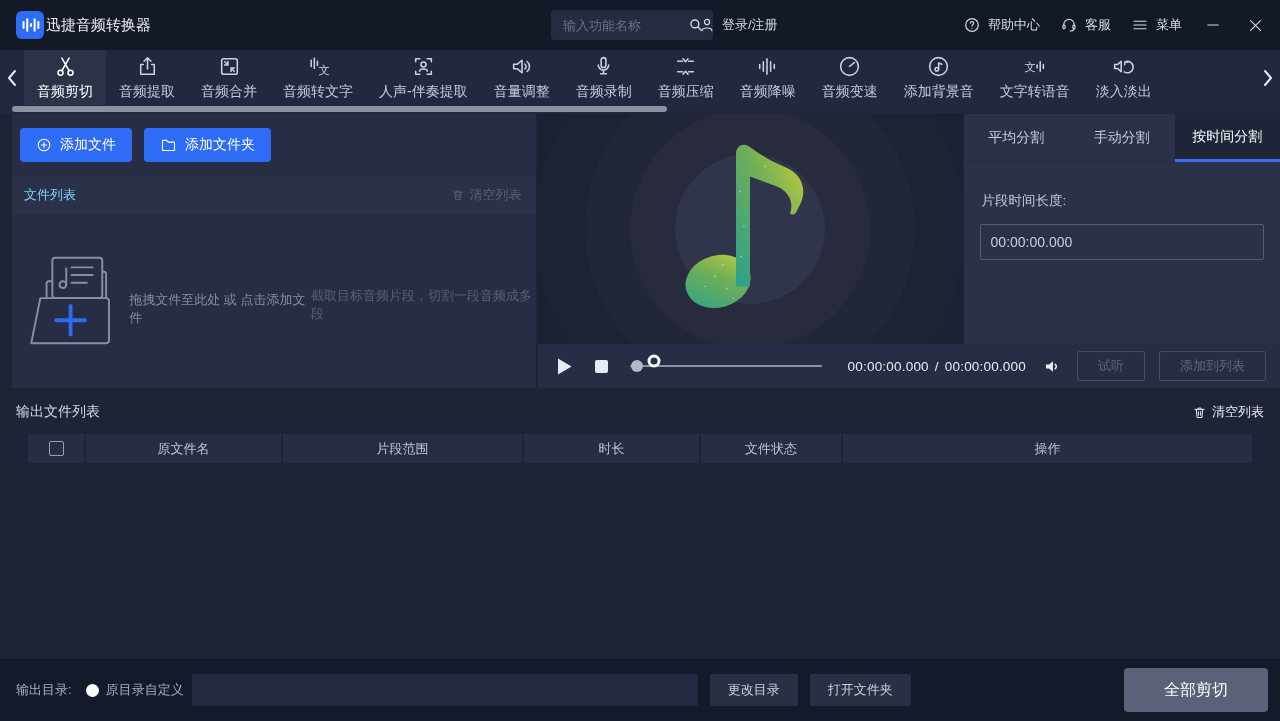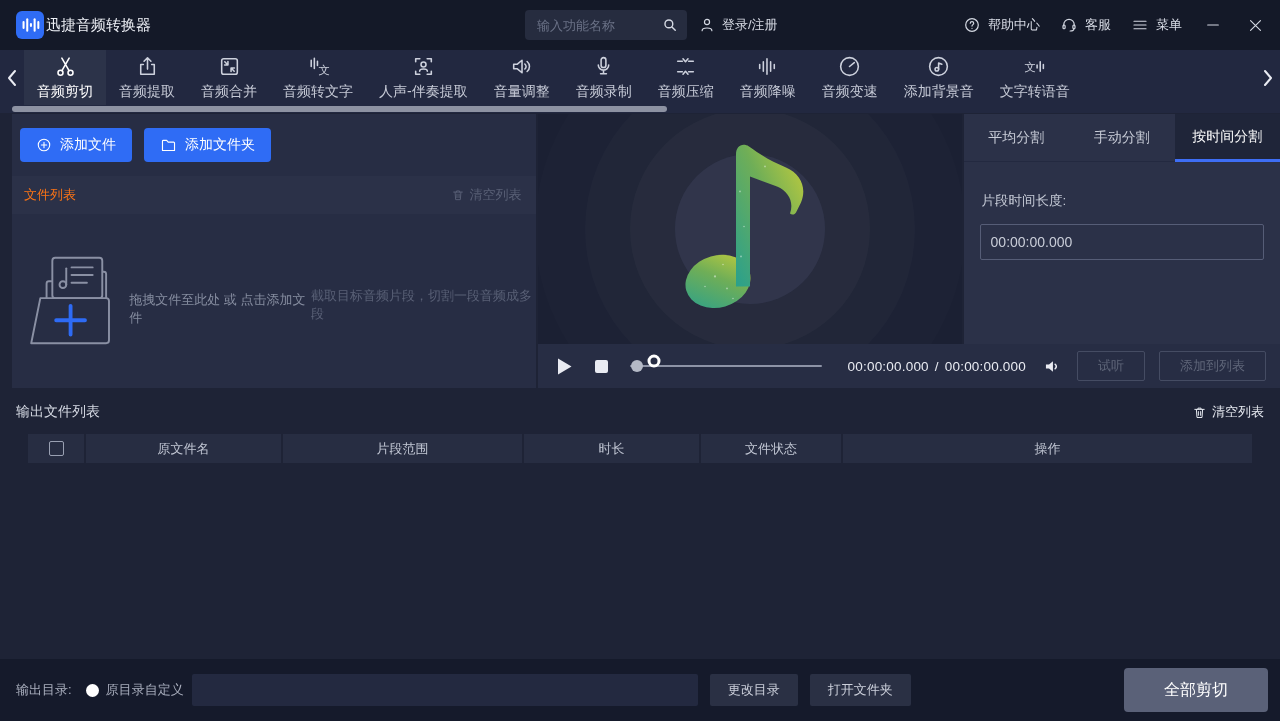--- a/index.html
+++ b/index.html
@@ -4,21 +4,21 @@
 <style>
   * { margin:0; padding:0; box-sizing:border-box; }
   html,body { width:1280px; height:721px; overflow:hidden; }
   body { font-family:"Liberation Sans","DejaVu Sans",sans-serif; background:#1e2336; color:#e9ebf2; }
   .app { position:relative; width:1280px; height:721px; display:flex; flex-direction:column; }
 
   
   .titlebar { position:relative; height:50px; background:#141928; flex:0 0 auto; display:flex; align-items:center; padding:0 16px; }
   .logo { width:28px; height:28px; border-radius:6px; background:#2f6cf5; display:flex; align-items:center; justify-content:center; }
   .app-title { margin-left:2px; font-size:15px; color:#eef0f6; }
-  .searchbox { position:absolute; left:525px; top:10px; width:162px; height:30px; background:#262c3f; border-radius:4px; display:flex; align-items:center; padding:0 8px 0 12px; }
+  .searchbox { position:absolute; left:551px; top:10px; width:162px; height:30px; background:#262c3f; border-radius:4px; display:flex; align-items:center; padding:0 8px 0 12px; }
   .searchbox input { flex:1; min-width:0; background:transparent; border:none; outline:none; color:#c9cdd8; font-size:13px; font-family:inherit; }
   .searchbox input::placeholder { color:#6a7186; }
   .login { position:absolute; left:698px; top:0; height:50px; display:flex; align-items:center; gap:6px; font-size:13px; color:#d8dce6; cursor:pointer; }
   .tb-right { position:absolute; right:14px; top:0; height:50px; display:flex; align-items:center; gap:20px; }
   .tb-link { display:flex; align-items:center; gap:7px; font-size:13px; color:#d8dce6; cursor:pointer; }
   .win-btn { display:flex; align-items:center; justify-content:center; width:22px; height:50px; cursor:pointer; }
   .icon-stroke { stroke:#d4d8e2; fill:none; stroke-width:1.6; stroke-linecap:round; stroke-linejoin:round; }
 
   
   .toolbar { position:relative; height:63px; background:#222840; flex:0 0 auto; }
@@ -32,21 +32,21 @@
   .tb-chevron.left { left:2px; }
   .tb-chevron.right { right:2px; background:#222840; }
   .tb-thumb { position:absolute; left:12px; bottom:1px; width:655px; height:6px; border-radius:3px; background:#8d92a2; cursor:pointer; }
 
   
   .content { flex:0 0 auto; display:flex; padding:1px 0 2px 12px; gap:2px; height:277px; }
   .left-panel { width:526px; background:#272d44; display:flex; flex-direction:column; }
   .add-row { display:flex; gap:12px; padding:14px 0 14px 8px; }
   .btn-blue { height:34px; padding:0 16px; border-radius:4px; background:#2f6cf5; color:#ffffff; font-size:14px; display:flex; align-items:center; gap:8px; cursor:pointer; border:none; font-family:inherit; }
   .panel-head { height:38px; background:#2b3148; display:flex; align-items:center; padding:0 14px 0 12px; }
-  .panel-head .ph-title { font-size:13px; color:#f97316; }
+  .panel-head .ph-title { font-size:13px; color:#7dd3fc; }
   .clear-dim { margin-left:auto; display:flex; align-items:center; gap:5px; font-size:13px; color:#596076; cursor:pointer; }
   .clear-dim svg { stroke:#596076; }
   .dropzone { flex:1; display:flex; flex-direction:row; align-items:center; justify-content:center; cursor:pointer; }
   .drop-line1 { margin-top:16px; font-size:13px; color:#868da0; }
   .drop-line2 { margin-top:8px; font-size:13px; color:#596076; }
 
   .right-group { flex:1; display:flex; flex-direction:column; gap:0; }
   .rg-top { display:flex; gap:2px; height:230px; }
   .preview { position:relative; width:424px; height:230px; background:#1b2033; overflow:hidden; }
   .ring { position:absolute; left:50%; top:50%; transform:translate(-50%,-50%); border-radius:50%; }
@@ -273,20 +273,27 @@
       </div>
 
       <div class="tb-item">
         <svg width="25" height="25" viewBox="0 0 24 24">
           <text x="2.5" y="16" font-size="11" fill="#cdd1dd" stroke="none">文</text>
           <path d="M14.5 10.5 V13.5 M17.5 7.5 V16.5 M20.5 10 V14"></path>
         </svg>
         <span class="tlabel">文字转语音</span>
       </div>
 
+      <div class="tb-item">
+        <svg width="25" height="25" viewBox="0 0 24 24">
+          <path d="M3.5 10 V14 H6.5 L9.8 17 V7 L6.5 10 Z"></path>
+          <path d="M13.5 7.5 a5.5 5.5 0 1 1 -0.8 9.6 M13.5 7.5 L13 10.2 M13.5 7.5 L16.2 8"></path>
+        </svg>
+        <span class="tlabel">淡入淡出</span>
+      </div>
 
     </div>
     <div class="tb-chevron right">
       <svg width="14" height="20" viewBox="0 0 14 20" class="icon-stroke" style="stroke:#e9ebf2;stroke-width:2;">
           <path d="M4 3 L10 10 L4 17"></path>
         </svg>
     </div>
     <div class="tb-thumb"></div>
   </nav>
 

